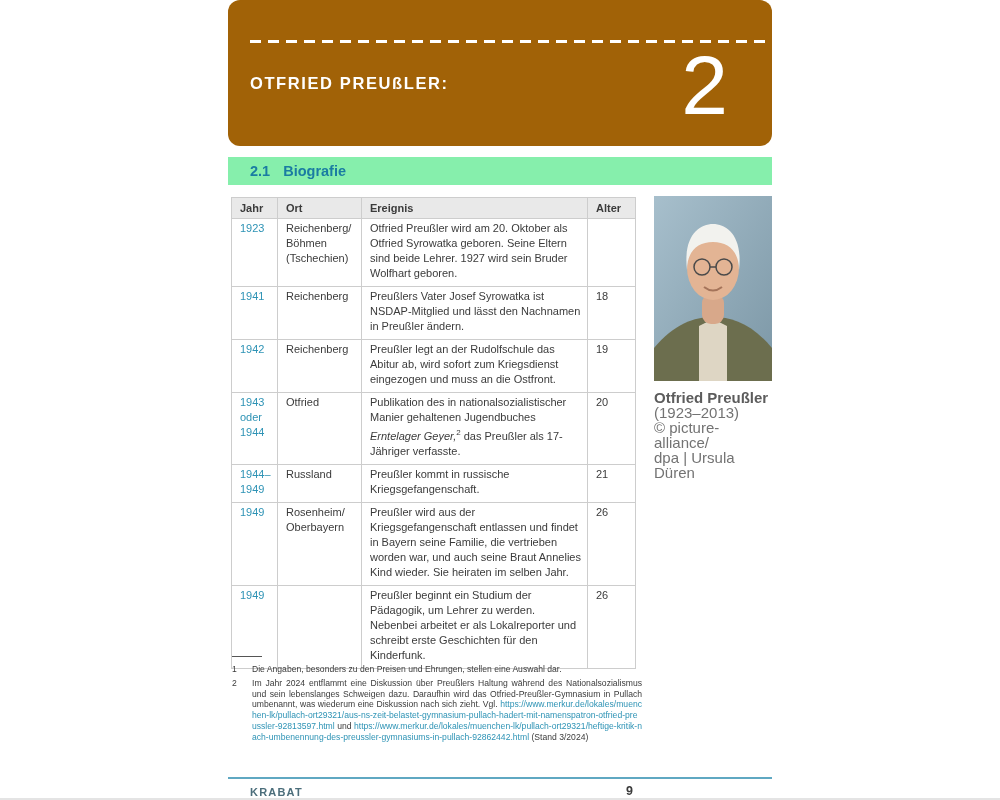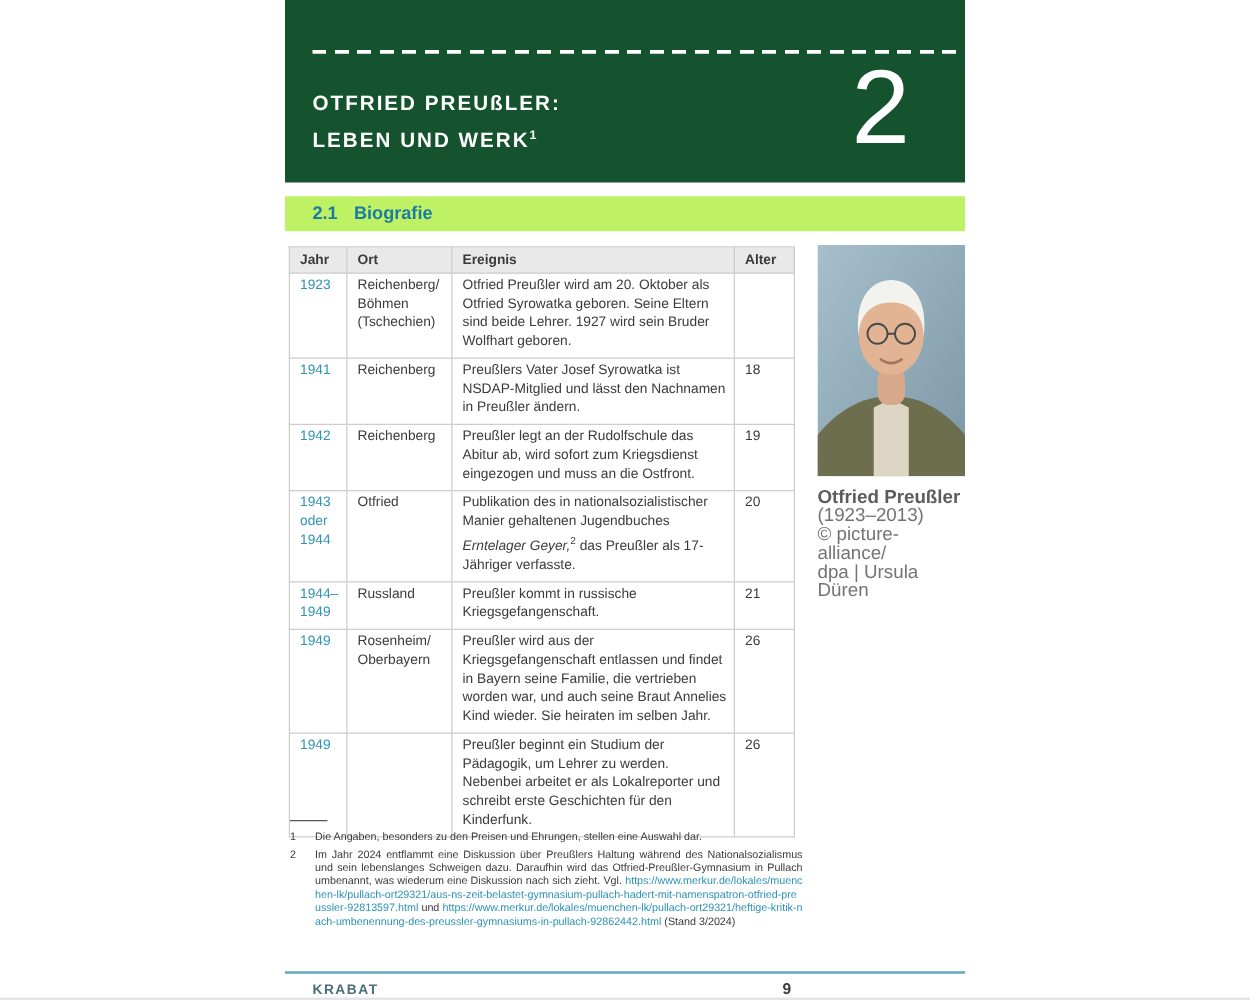--- a/index.html
+++ b/index.html
@@ -1,31 +1,31 @@
 <!DOCTYPE html>
 <html lang="de"><head>
 <meta charset="utf-8">
 <style>
   * { margin:0; padding:0; box-sizing:border-box; }
   html,body { background:#ffffff; }
   body { width:1000px; height:800px; font-family:"Liberation Sans","DejaVu Sans",sans-serif; }
   .page { position:relative; width:1000px; height:800px; background:#fff; overflow:hidden; }
 
   
-  .chapter-header { position:absolute; left:228px; top:0; width:544px; height:146px; background:#14532d; }
+  .chapter-header { position:absolute; left:228px; top:0; width:544px; height:146px; background:#a16207;border-radius:12px; }
   .dash-line { position:absolute; left:22px; right:0; top:40px; height:3px;
     background-image:repeating-linear-gradient(to right,#ffffff 0 11px,transparent 11px 18px); }
   .chapter-title { position:absolute; left:22px; top:70px; color:#ffffff; font-weight:bold;
     font-size:16.5px; letter-spacing:1.6px; line-height:26px; }
   .t-line { display:block; }
   .chapter-title sup { font-size:10px; letter-spacing:0; }
   .chapter-number { position:absolute; top:40px; right:44px; color:#ffffff; font-size:84px; line-height:90px; font-weight:400; }
 
   
-  .section-bar { position:absolute; left:228px; top:157px; width:544px; height:28px; background:#bef264;
+  .section-bar { position:absolute; left:228px; top:157px; width:544px; height:28px; background:#86efac;
     color:#1A7CA2; font-size:14.5px; font-weight:bold; line-height:28px; padding-left:22px; }
   .sec-num { margin-right:13px; }
 
   
   .bio-table { position:absolute; left:231px; top:197px; width:404px; border-collapse:collapse; table-layout:fixed; }
   .bio-table th, .bio-table td { border:1px solid #CDCDCD; text-align:left; vertical-align:top;
     padding:2px 6px 5px 8px; color:#3B3B3B; }
   .bio-table th { background:#E9E9E9; font-size:11px; padding-top:4px; padding-bottom:4px;margin-left:33px; }
   .bio-table td { font-size:11px; line-height:15px; }
   .col-jahr { width:46px; } .col-ort { width:84px; } .col-ereignis { width:226px; } .col-alter { width:48px; }
@@ -56,21 +56,20 @@
 </style>
 </head>
 <body>
 
 <div class="page">
 
   <header class="chapter-header">
     <div class="dash-line"></div>
     <div class="chapter-title">
       <span class="t-line">OTFRIED PREUßLER:</span>
-      <span class="t-line"><span>LEBEN UND WERK</span><sup>1</sup></span>
     </div>
     <div class="chapter-number">2</div>
   </header>
 
   <div class="section-bar">
     <span class="sec-num">2.1</span><span class="sec-title">Biografie</span>
   </div>
 
   <table class="bio-table">
     <thead>

